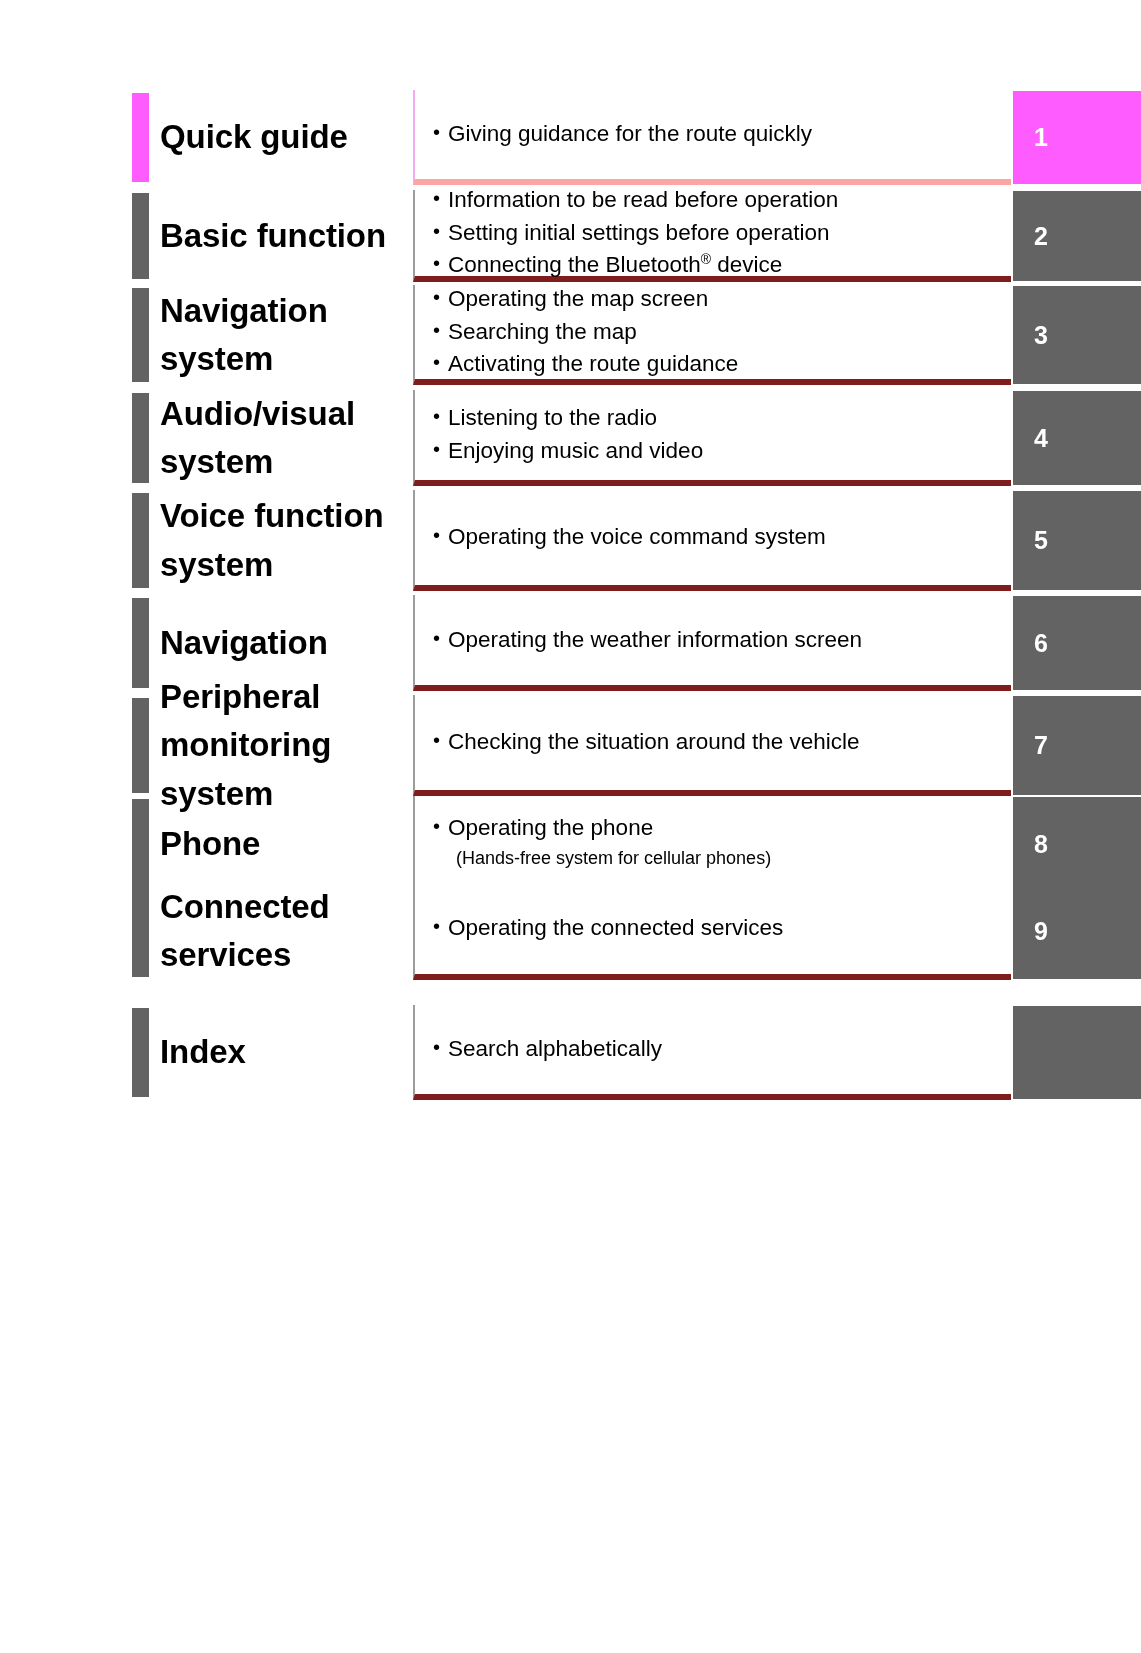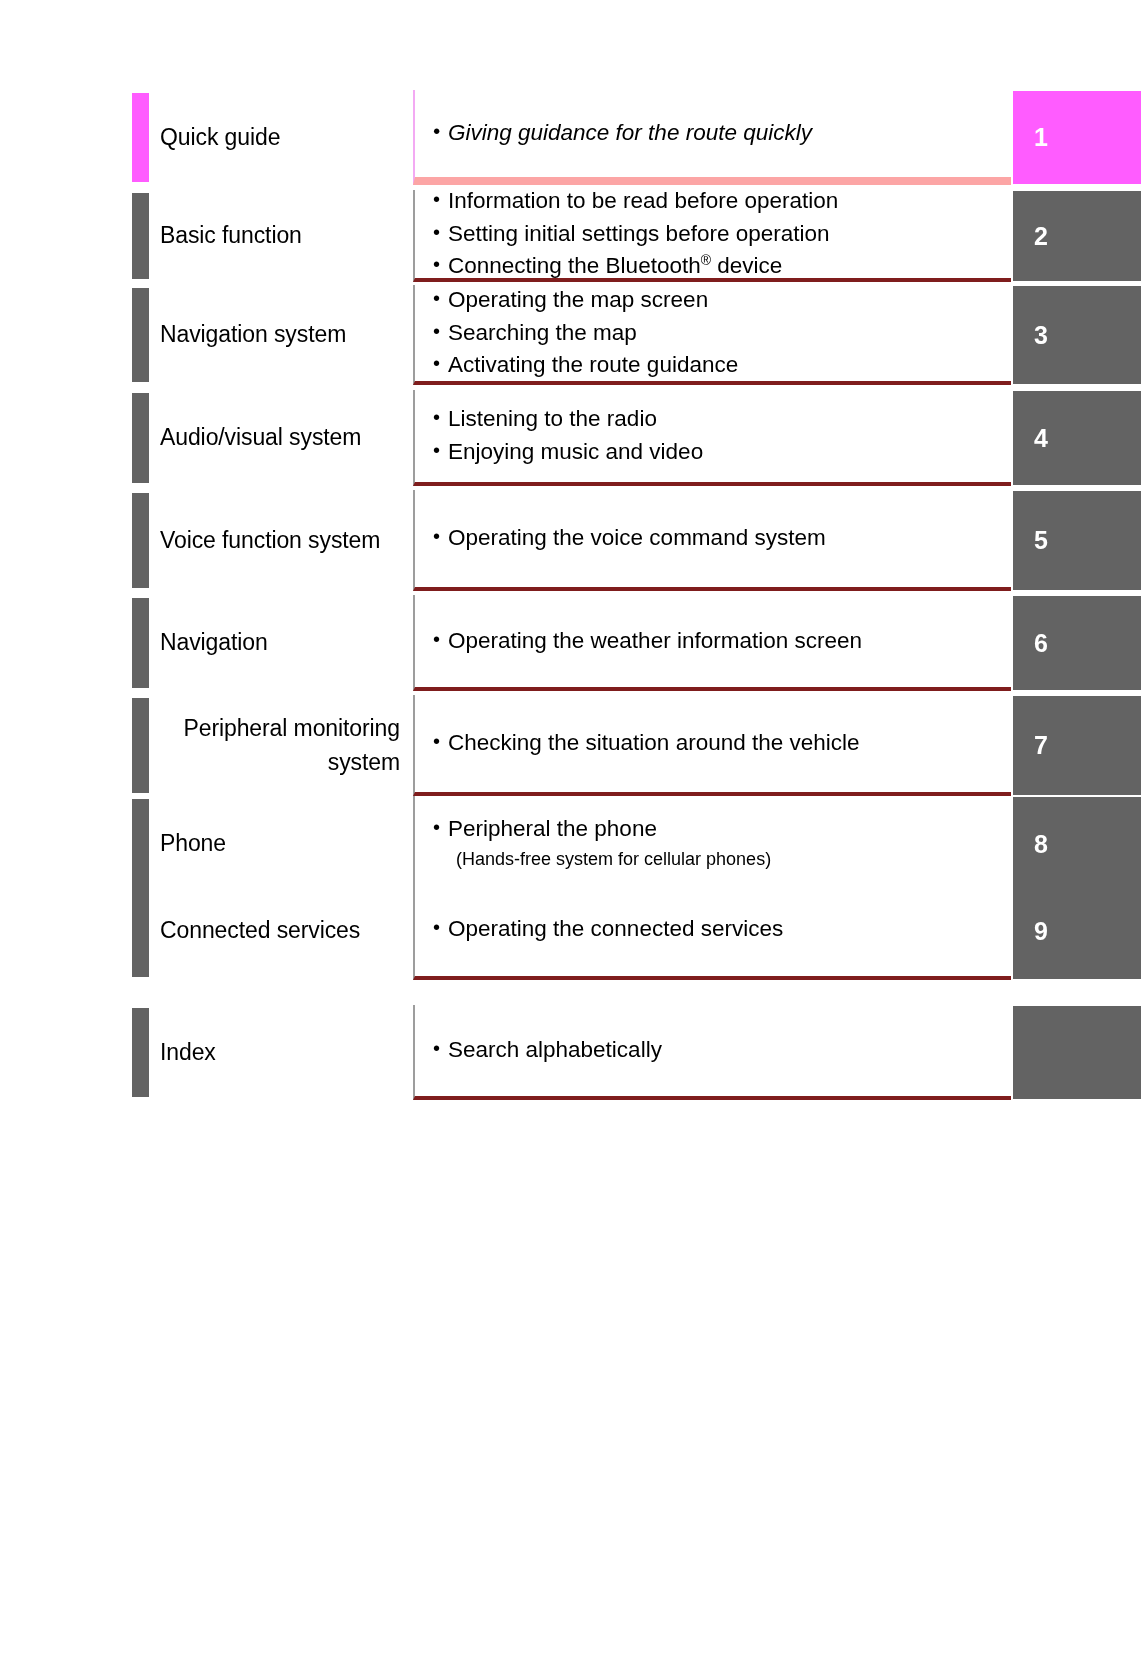--- a/index.html
+++ b/index.html
@@ -56,47 +56,45 @@
     position: absolute;
     left: 160px;
     top: 0;
     width: 240px;
     height: 100%;
     display: flex;
     align-items: center;
     justify-content: flex-start;
   }
   .row-label-text {
-    font-size: 23px;
-    font-weight: normal;
+    font-size: 33px;
+    font-weight: bold;
     line-height: 1.47;
     letter-spacing: -0.1px;
     color: #000000;
-    text-align: right;
   }
 
   
   .row-content {
     position: absolute;
     left: 413px;
     top: 0;
     width: 598px;
     height: 100%;
     box-sizing: border-box;
     border-left: 2px solid #9d9d9d;
-    border-bottom: 4px solid #7f1d1d;
+    border-bottom: 6px solid #7f1d1d;
     display: flex;
     flex-direction: column;
     justify-content: center;
     background: #ffffff;
   }
   .toc-row.accent .row-content {
     border-left: 2px solid #f3aaf3;
-    border-bottom: 8px solid #fca5a5;
-    font-style: italic;
+    border-bottom: 6px solid #fca5a5;
   }
 
   .bullet-list {
     margin: 0;
     padding: 0 0 0 18px;
     list-style: none;
   }
   .bullet-list li {
     position: relative;
     font-size: 22.5px;
@@ -255,21 +253,21 @@
           <span class="row-tab-number">7</span>
         </div>
       </div>
       <div class="toc-row" style="position: absolute; top: 706px; height: 96px;">
         <div class="row-bar"></div>
         <div class="row-label">
           <div class="row-label-text">Phone</div>
         </div>
         <div class="row-content">
           <ul class="bullet-list">
-            <li><span>Peripheral the phone</span><span class="sub-note">(Hands-free system for cellular phones)</span></li>
+            <li><span>Operating the phone</span><span class="sub-note">(Hands-free system for cellular phones)</span></li>
           </ul>
         </div>
         <div class="row-tab">
           <span class="row-tab-number">8</span>
         </div>
       </div>
       <div class="toc-row" style="position: absolute; top: 792px; height: 98px;">
         <div class="row-bar"></div>
         <div class="row-label">
           <div class="row-label-text">Connected services</div>

